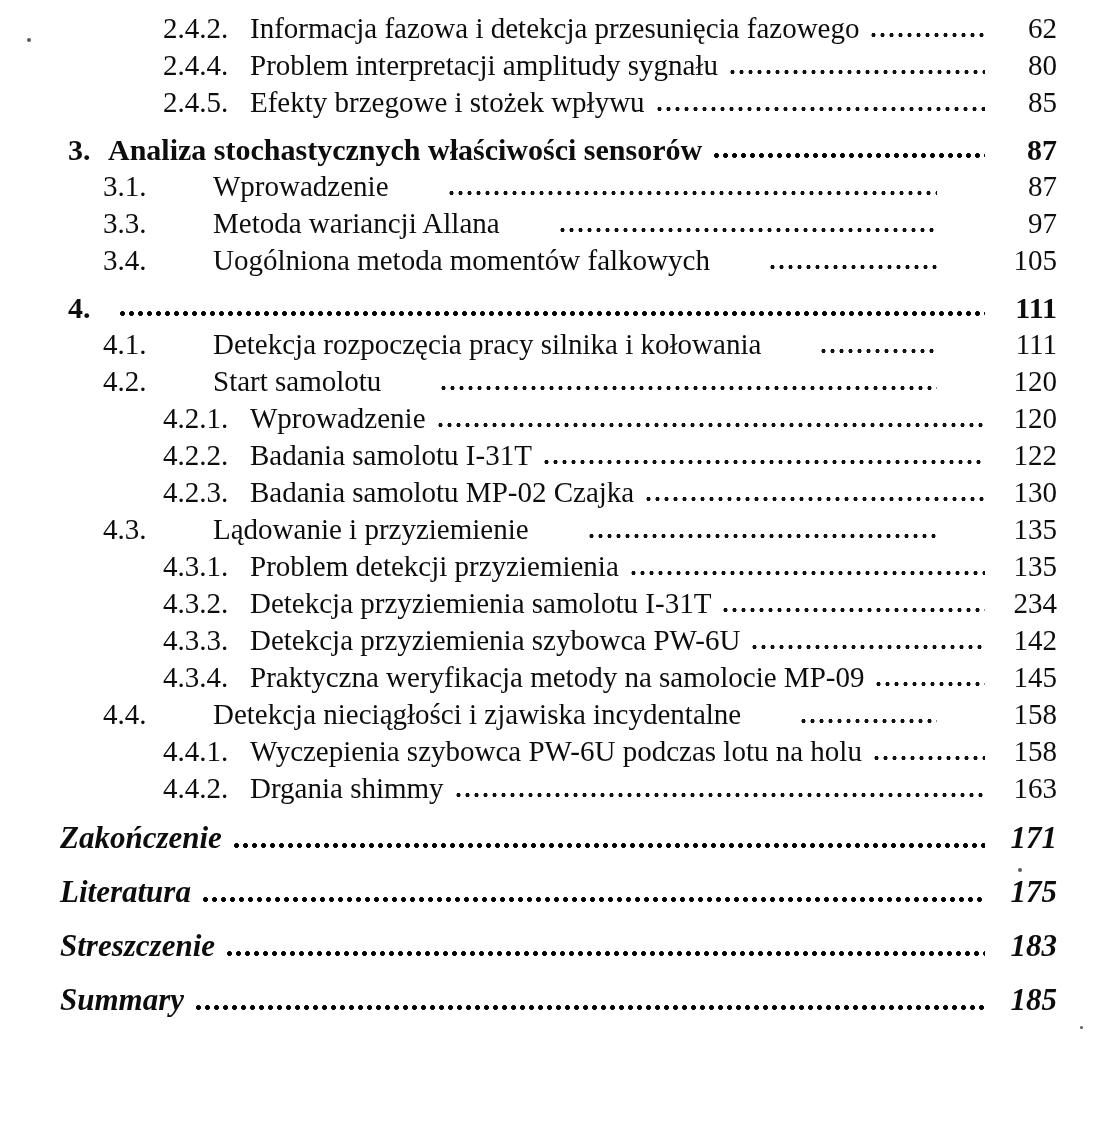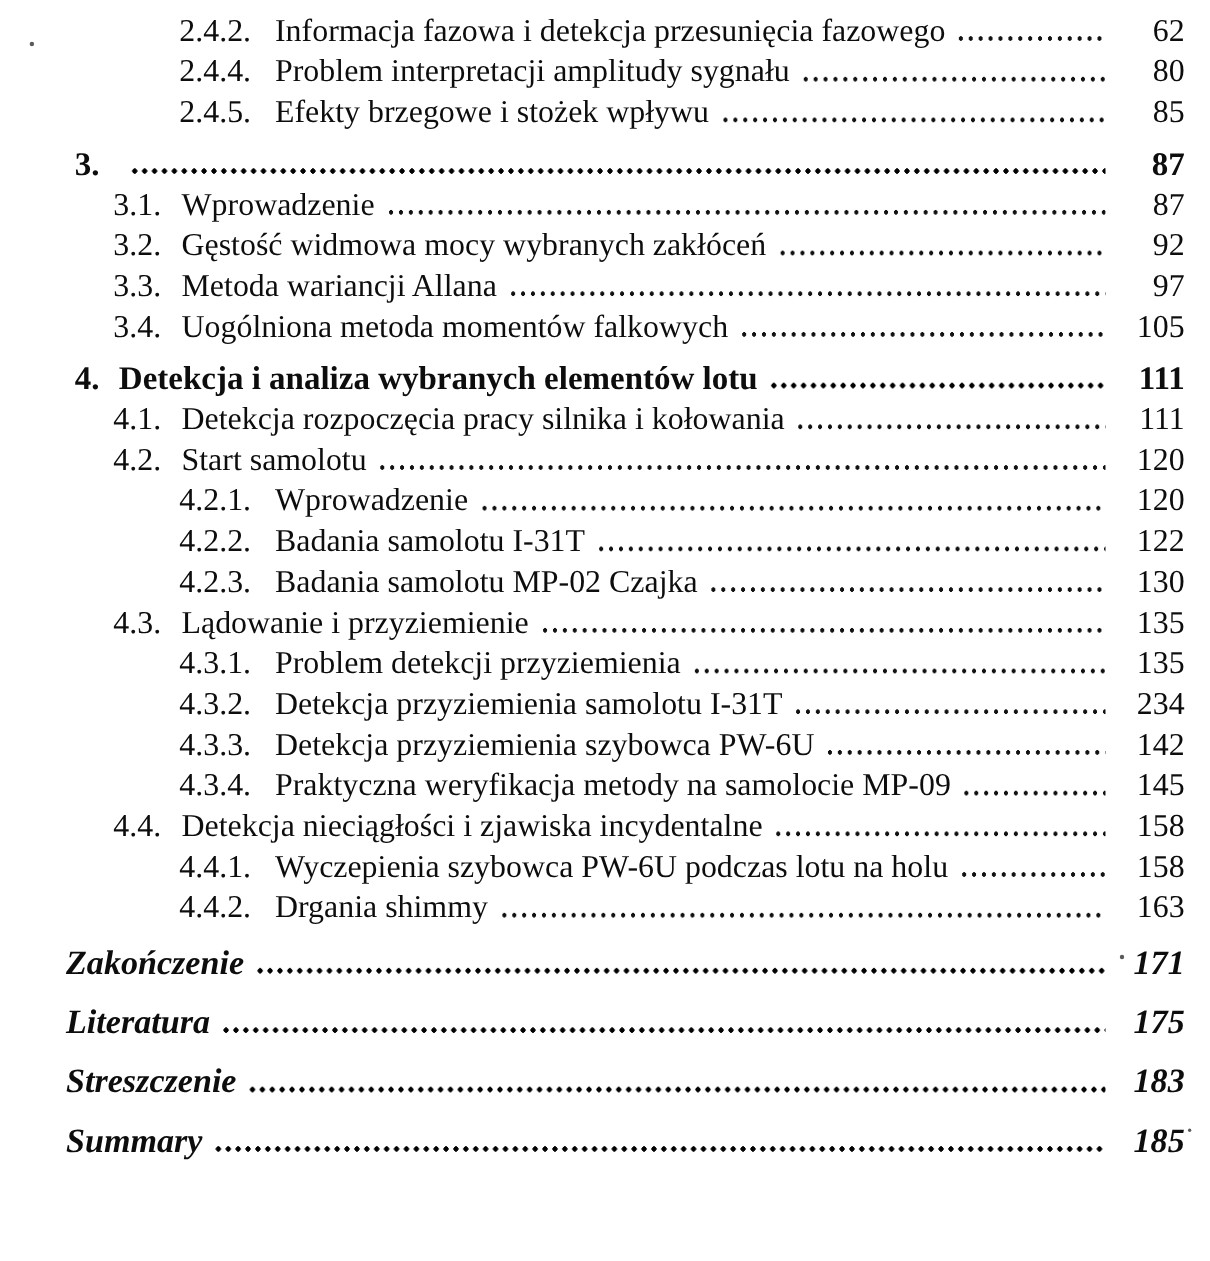--- a/index.html
+++ b/index.html
@@ -11,41 +11,41 @@
     color: #0d0d0d;
     position: relative;
   }
   .toc-page { padding-top: 10px; }
 
   .row {
     display: flex;
     align-items: center;
     font-size: 29px;
     line-height: 37px;
-    padding-right: 23px;
+    padding-right: 43px;
     white-space: nowrap;
   }
   .row .num   { flex: 0 0 auto; }
   .row .title { flex: 0 0 auto; }
   .row .page  { flex: 0 0 62px; text-align: right; }
 
   .leader {
     flex: 1 1 auto;
     align-self: stretch;
     margin: 0 10px 0 10px;
     background-image: radial-gradient(circle, #111 1.9px, rgba(0,0,0,0) 2.2px);
     background-size: 9px 6px;
     background-repeat: repeat-x;
     background-position: left bottom 9px;
   }
 
   
   .lvl1 { padding-left: 68px;  font-weight: bold; font-size: 30px; }
   .lvl1 .num { width: 40px; }
-  .lvl2 { padding-left: 103px; }
+  .lvl2 { padding-left: 103px; gap: 48px; }
   .lvl2 .num { width: 62px; }
   .lvl3 { padding-left: 163px; }
   .lvl3 .num { width: 87px; }
 
   .lvl0 { padding-left: 60px; font-weight: bold; font-size: 31px;
           line-height: 46px; margin-top: 8px; font-style: italic; }
   .lvl0 .leader { background-position: left bottom 12px; }
 
   .bold .leader {
     background-image: radial-gradient(circle, #000 2.2px, rgba(0,0,0,0) 2.5px);
@@ -77,50 +77,44 @@
     <span class="page">80</span>
   </div>
       <div class="row lvl3">
     <span class="num">2.4.5.</span>
     <span class="title">Efekty brzegowe i stożek wpływu</span>
     <span class="leader"></span>
     <span class="page">85</span>
   </div>
       <div class="row lvl1 bold gap">
     <span class="num">3.</span>
+    <span class="title">Analiza stochastycznych właściwości sensorów</span>
     <span class="leader"></span>
     <span class="page">87</span>
   </div>
       <div class="row lvl2">
     <span class="num">3.1.</span>
     <span class="title">Wprowadzenie</span>
     <span class="leader"></span>
     <span class="page">87</span>
   </div>
       <div class="row lvl2">
-    <span class="num">3.2.</span>
-    <span class="title">Gęstość widmowa mocy wybranych zakłóceń</span>
-    <span class="leader"></span>
-    <span class="page">92</span>
-  </div>
-      <div class="row lvl2">
     <span class="num">3.3.</span>
     <span class="title">Metoda wariancji Allana</span>
     <span class="leader"></span>
     <span class="page">97</span>
   </div>
       <div class="row lvl2">
     <span class="num">3.4.</span>
     <span class="title">Uogólniona metoda momentów falkowych</span>
     <span class="leader"></span>
     <span class="page">105</span>
   </div>
       <div class="row lvl1 bold gap">
     <span class="num">4.</span>
-    <span class="title">Detekcja i analiza wybranych elementów lotu</span>
     <span class="leader"></span>
     <span class="page">111</span>
   </div>
       <div class="row lvl2">
     <span class="num">4.1.</span>
     <span class="title">Detekcja rozpoczęcia pracy silnika i kołowania</span>
     <span class="leader"></span>
     <span class="page">111</span>
   </div>
       <div class="row lvl2">

